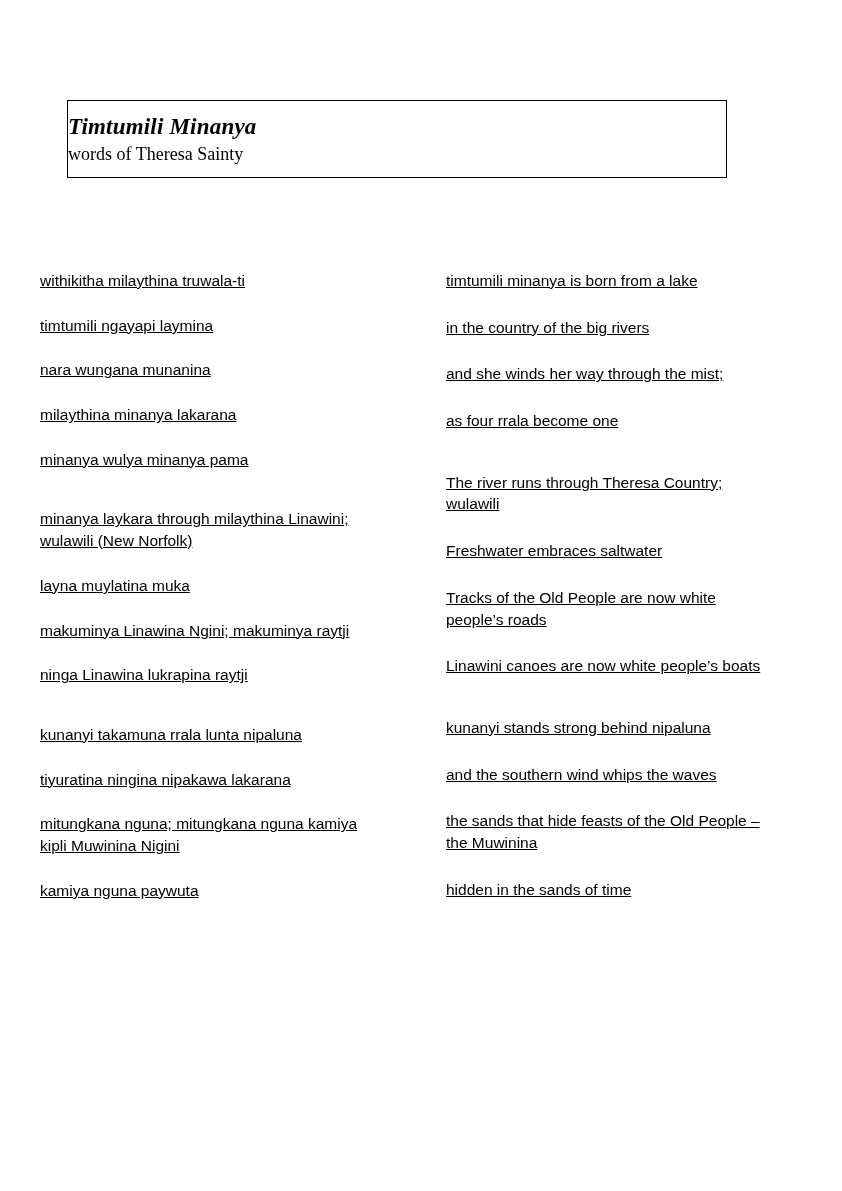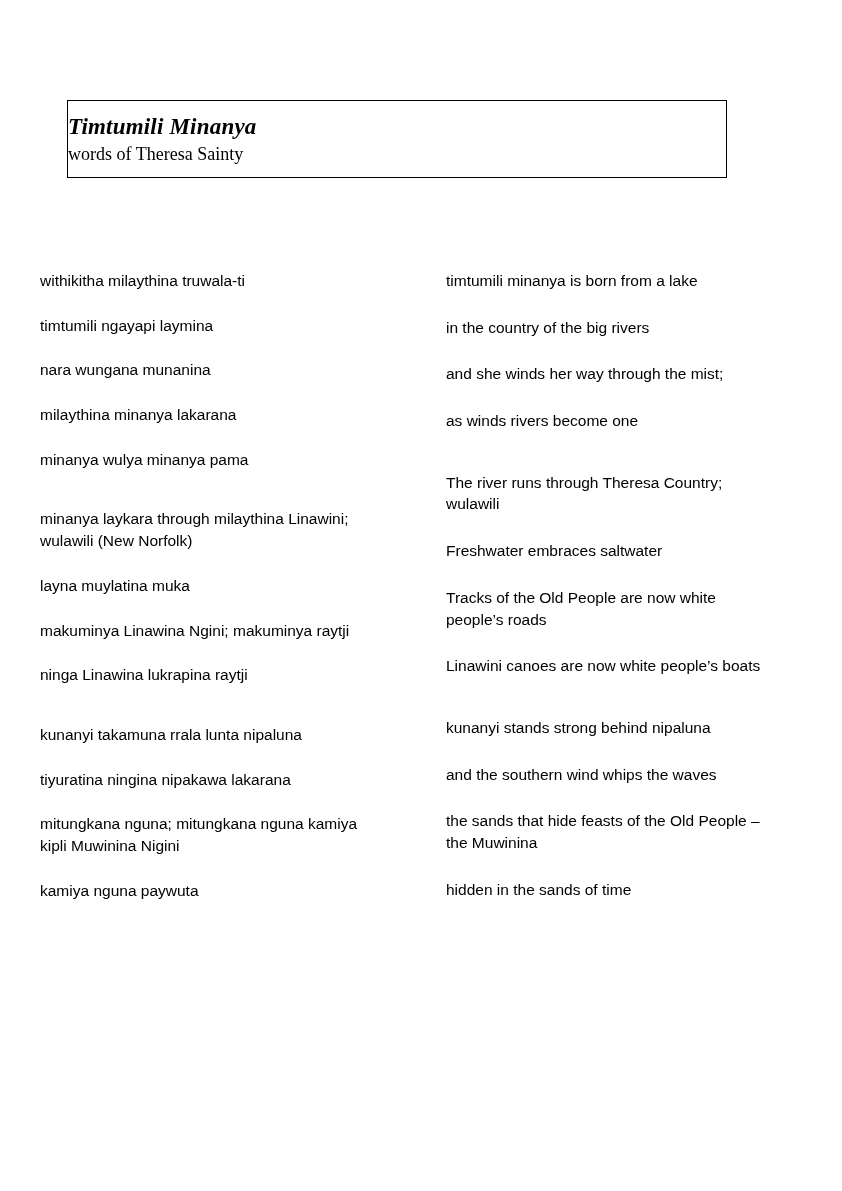--- a/index.html
+++ b/index.html
@@ -72,20 +72,21 @@
     margin: 0 0 42px 0;
   }
   .col-left .stanza  { margin-bottom: 38px; }
   .col-right .stanza { margin-bottom: 40px; }
 
   .line {
     font-size: 15.5px;
     line-height: 1.4;
     margin: 0 0 24px 0;
     white-space: pre-wrap;
+    text-decoration: underline;
   }
   .col-left .line  { margin-bottom: 23px; }
   .col-right .line { margin-bottom: 25px; }
 
   .stanza .line:last-child { margin-bottom: 0; }
 </style>
 </head>
 <body>
 
 <div class="page">
@@ -124,21 +125,21 @@
       </div>
 
     </div>
 
     <div class="col col-right">
 
       <div class="stanza">
         <p class="line">timtumili minanya is born from a lake</p>
         <p class="line">in the country of the big rivers</p>
         <p class="line">and she winds her way through the mist;</p>
-        <p class="line">as winds rivers become one</p>
+        <p class="line">as four rrala become one</p>
       </div>
 
       <div class="stanza">
         <p class="line">The river runs through Theresa Country;
 wulawili</p>
         <p class="line">Freshwater embraces saltwater</p>
         <p class="line">Tracks of the Old People are now white
 people’s roads</p>
         <p class="line">Linawini canoes are now white people’s boats</p>
       </div>

